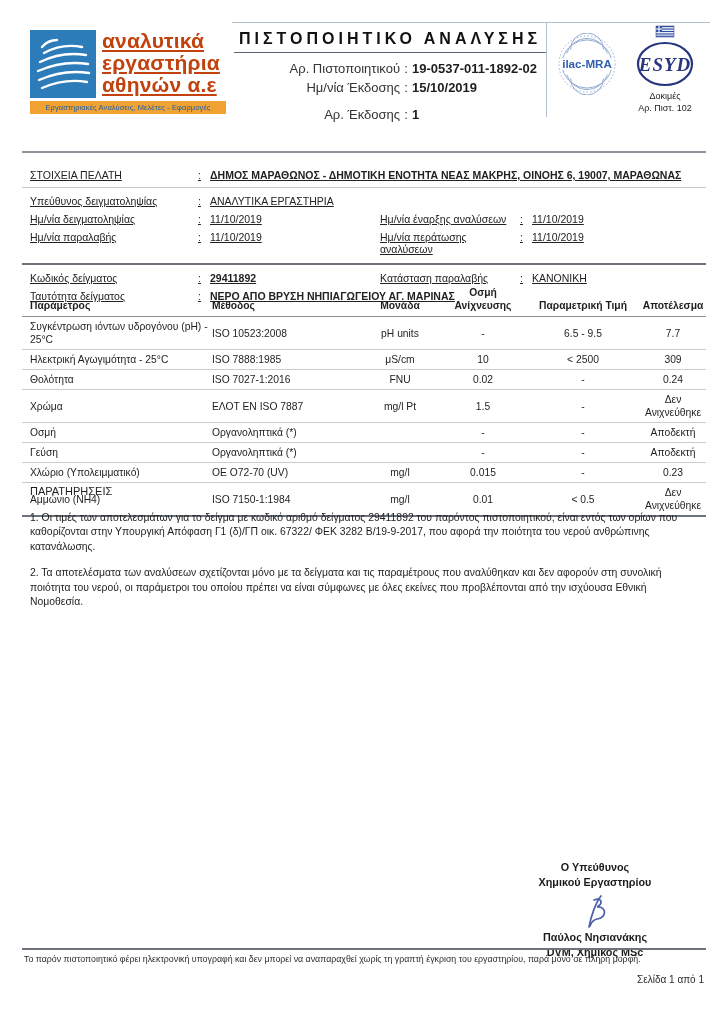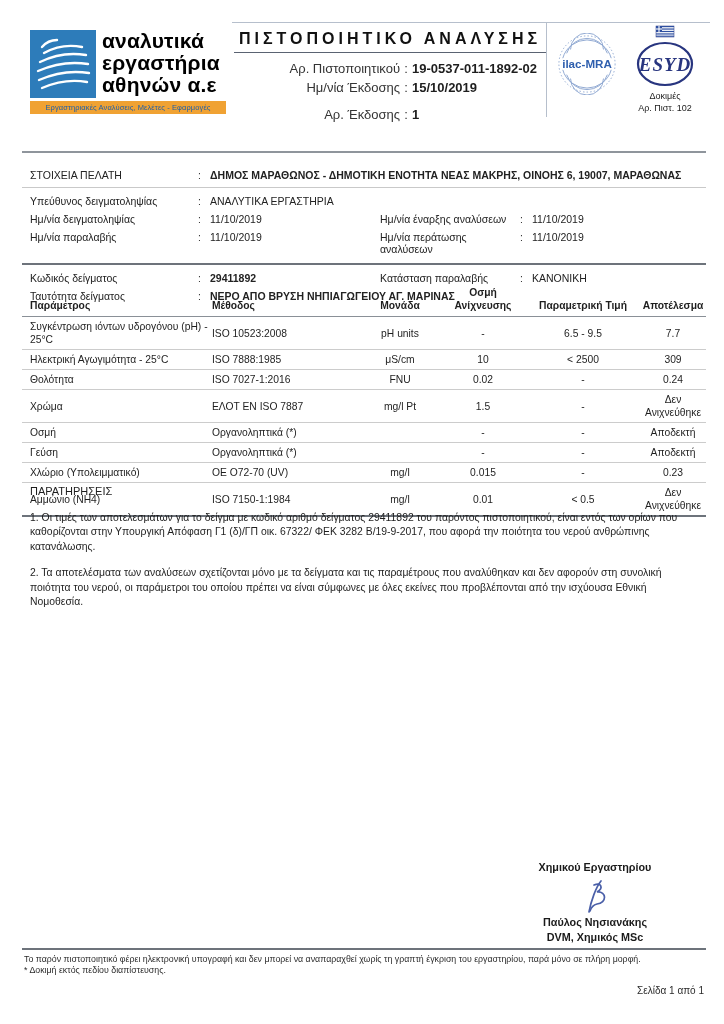--- a/index.html
+++ b/index.html
@@ -8,21 +8,21 @@
   .page { position:relative; width:724px; height:1024px; background:#fff; overflow:hidden; }
 
   
   .hair-top { position:absolute; left:232px; top:22px; width:478px; height:1px; background:#b6bfcc; }
   .hair-vert { position:absolute; left:546px; top:22px; width:1px; height:95px; background:#b6bfcc; }
 
   
   .logo-block { position:absolute; left:30px; top:30px; width:196px; }
   .logo-row { display:flex; }
   .logo-square { width:66px; height:68px; background:#2d7cba; flex:0 0 66px; }
-  .brand-text { padding-left:6px; font-weight:bold; color:#000000; font-size:21px; line-height:22px; letter-spacing:0.2px; }
+  .brand-text { padding-left:6px; font-weight:bold; color:#c2410c; font-size:21px; line-height:22px; letter-spacing:0.2px;text-decoration:underline; }
   .tagline-bar { margin-top:3px; width:196px; background:#f0a233; color:#1f5fa8; font-size:7.5px; font-weight:normal; text-align:center; padding:2px 0; letter-spacing:0.1px; }
 
   
   .title-block { position:absolute; left:234px; top:30px; width:312px; }
   .cert-title { font-size:16px; font-weight:bold; letter-spacing:4px; text-align:center; color:#111; white-space:nowrap; }
   .title-underline { margin-top:4px; height:0; border-bottom:1.5px solid #5a6372; }
   .cert-fields { margin-top:8px; font-size:13px; }
   .cert-field { display:grid; grid-template-columns:166px 12px auto; margin-bottom:4px; }
   .cert-field .lbl { text-align:right; color:#333; }
   .cert-field .col { text-align:center; color:#333; }
@@ -36,21 +36,21 @@
 
   
   .address-block { position:absolute; left:30px; top:118px; font-size:11px; line-height:13px; color:#222; }
   .address-block .small { font-size:9.5px; margin-top:1px; }
 
   .rule { position:absolute; left:22px; width:684px; }
   .rule-dark { height:2px; background:#8f959c; }
   .rule-mid { height:2px; background:#6d737b; }
 
   
-  .details { position:absolute; left:30px; top:166px; width:676px; font-size:10.5px; color:#222; }
+  .details { position:absolute; left:30px; top:166px; width:676px; font-size:10.5px; color:#222;text-decoration:underline; }
   .drow3 { display:grid; grid-template-columns:168px 12px 1fr; padding:3px 0; }
   .drow6 { display:grid; grid-template-columns:168px 12px 170px 140px 12px 1fr; padding:3px 0; }
   .details .col { text-align:left; color:#333; }
   .details .bold { font-weight:bold; }
   .sep-light { border-bottom:1px solid #c9c9c9; margin:3px 0 4px 0; margin-left:-8px; width:684px; }
   .sep-dark { border-bottom:2px solid #6d737b; margin:5px 0 4px 0; margin-left:-8px; width:684px; }
 
   
   .rtable { position:absolute; left:22px; top:284px; width:684px; font-size:10.3px; }
   .trow, .thead { display:grid; grid-template-columns:186px 148px 72px 86px 106px 1fr; column-gap:4px; align-items:center; }
@@ -289,32 +289,32 @@
     </div>
   </div>
 
   <div class="remarks">
     <h2>ΠΑΡΑΤΗΡΗΣΕΙΣ</h2>
     <p>1. Οι τιμές των αποτελεσμάτων για το δείγμα με κωδικό αριθμό δείγματος 29411892 του παρόντος πιστοποιητικού, είναι εντός των ορίων που καθορίζονται στην Υπουργική Απόφαση Γ1 (δ)/ΓΠ οικ. 67322/ ΦΕΚ 3282 Β/19-9-2017, που αφορά την ποιότητα του νερού ανθρώπινης κατανάλωσης.</p>
     <p>2. Τα αποτελέσματα των αναλύσεων σχετίζονται μόνο με τα δείγματα και τις παραμέτρους που αναλύθηκαν και δεν αφορούν στη συνολική ποιότητα του νερού, οι παράμετροι του οποίου πρέπει να είναι σύμφωνες με όλες εκείνες που προβλέπονται από την ισχύουσα Εθνική Νομοθεσία.</p>
   </div>
 
   <div class="signature">
+    <div>Ο Υπεύθυνος</div>
     <div>Χημικού Εργαστηρίου</div>
     <svg width="42" height="38" viewBox="0 0 42 38">
       <g stroke="#4a5fa8" stroke-width="1.7" fill="none" stroke-linecap="round">
         <path d="M15 35 C17 24 22 10 27 4"></path>
         <path d="M20 8 C27 5 30 11 23 15 C33 14 33 26 23 27 C19 28 17 31 16 34"></path>
       </g>
     </svg>
     <div>Παύλος Νησιανάκης</div>
     <div>DVM, Χημικός MSc</div>
   </div>
 
   <div class="rule rule-mid" style="top:948px;"></div>
 
   <div class="footer">
     <div>Το παρόν πιστοποιητικό φέρει ηλεκτρονική υπογραφή και δεν μπορεί να αναπαραχθεί χωρίς τη γραπτή έγκριση του εργαστηρίου, παρά μόνο σε πλήρη μορφή.</div>
-    <div>* Δοκιμή εκτός πεδίου διαπίστευσης.</div>
     <div class="pagenum">Σελίδα 1 από 1</div>
   </div>
 
 </div>
 
 </body></html>

